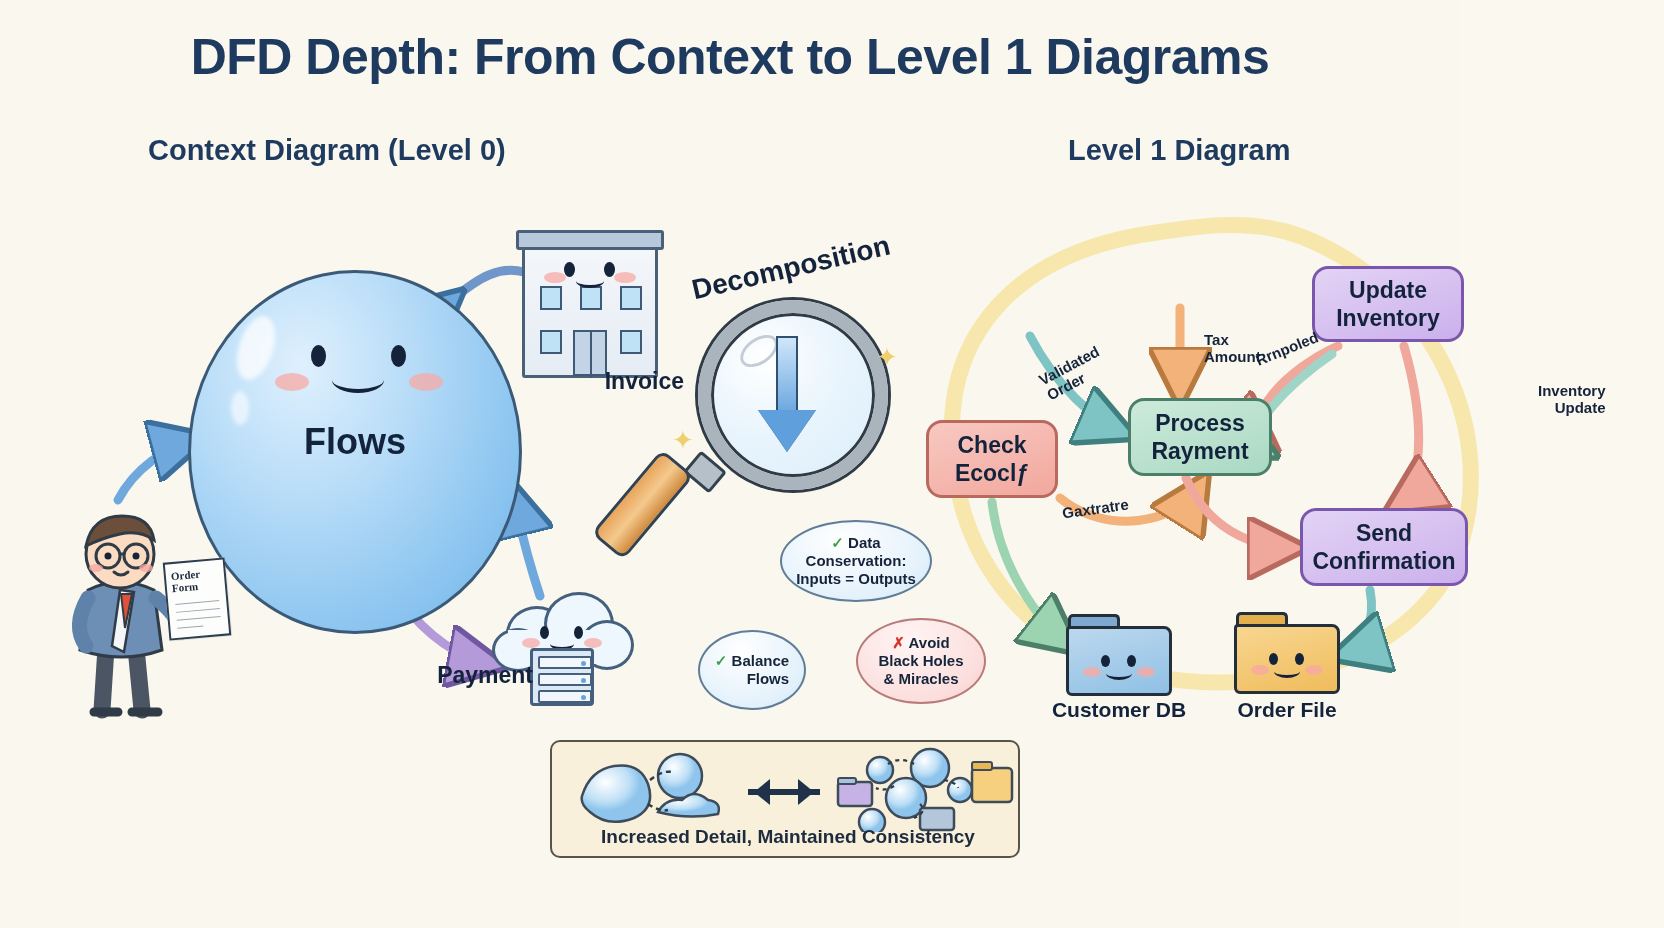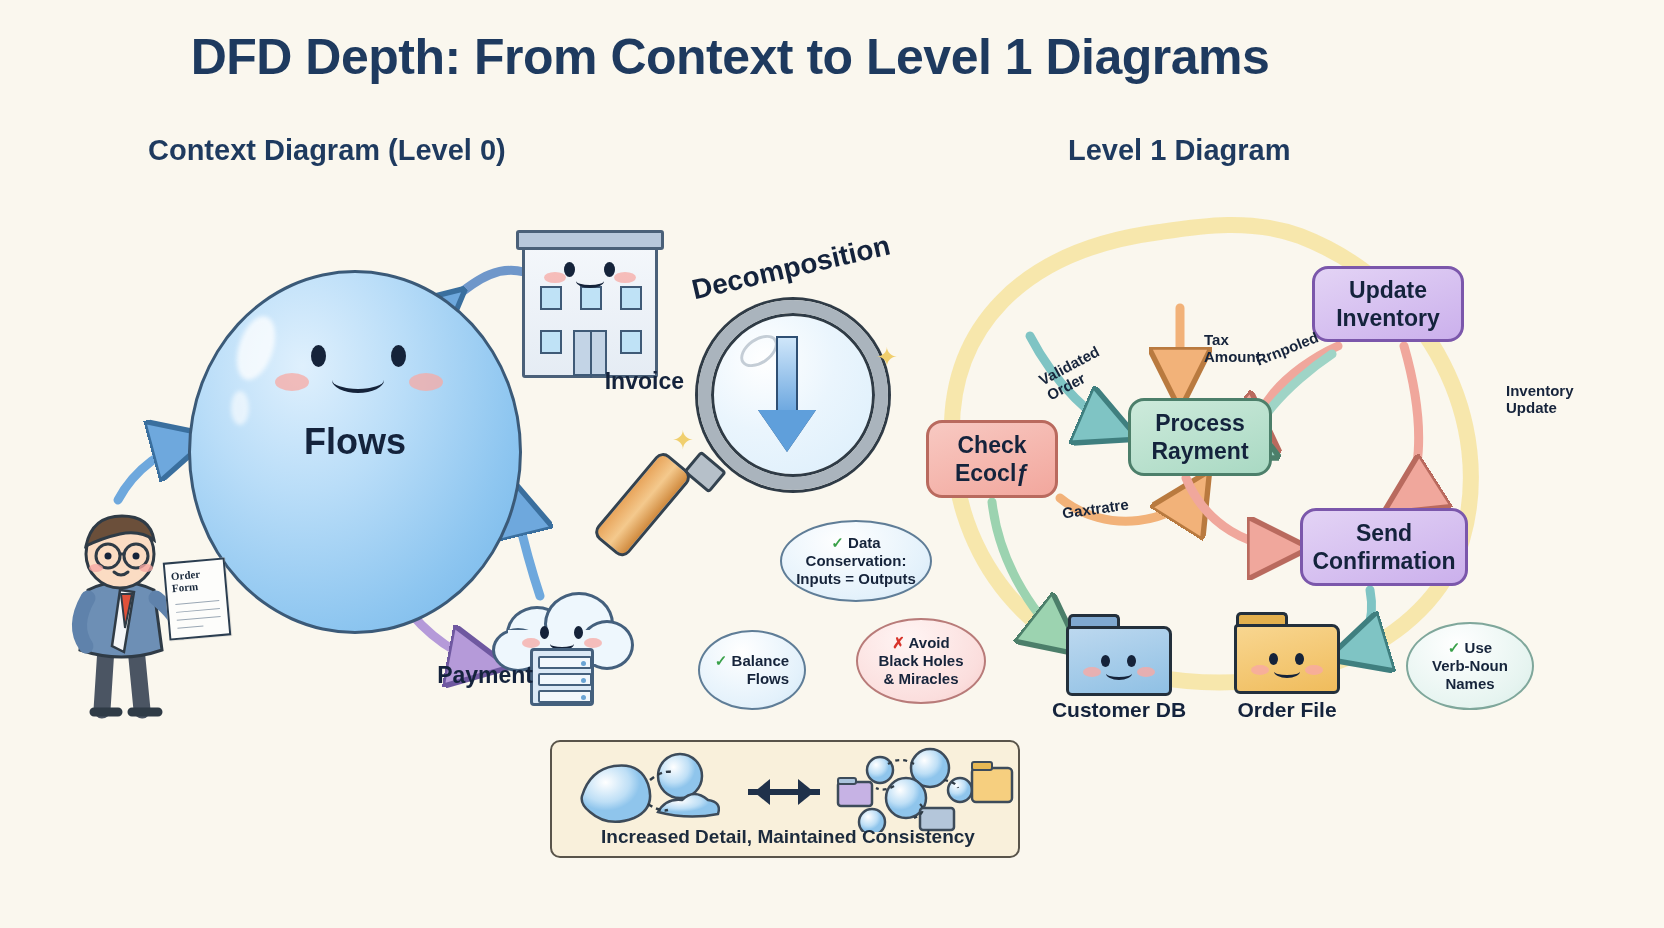--- a/index.html
+++ b/index.html
@@ -152,21 +152,21 @@
   #box-update   { left:1312px; top:266px; width:152px; height:76px; }
   #box-process  { left:1128px; top:398px; width:144px; height:78px; }
   #box-check    { left:926px; top:420px; width:132px; height:78px; }
   #box-send     { left:1300px; top:508px; width:168px; height:78px; }
 
   
   .flab { position:absolute; font-size:15px; font-weight:bold; color:#16243b; line-height:17px; }
   #fl-validated { left:1040px; top:356px; transform:rotate(-28deg); }
   #fl-tax       { left:1204px; top:322px;margin-top:9px; }
   #fl-approved  { left:1254px; top:340px; transform:rotate(-22deg); }
-  #fl-inventory { left:1506px; top:382px; }
+  #fl-inventory { left:1538px; top:382px;text-align:right; }
   #fl-generate  { left:1062px; top:500px; transform:rotate(-8deg); }
 
   
   .folder { position:absolute; width:106px; height:82px; }
   .fd-tab { position:absolute; left:2px; top:0; width:52px; height:14px; border-radius:5px 5px 0 0; border:3px solid #23303c; border-bottom:none; }
   .fd-body { position:absolute; left:0; top:12px; width:106px; height:70px; border-radius:4px 8px 6px 6px; border:3px solid #23303c; }
   #folder-cust { left:1066px; top:614px; }
   #folder-cust .fd-tab { background:#7fa8d0; }
   #folder-cust .fd-body { background:linear-gradient(165deg,#bcd8ef,#8fc0e4); }
   #folder-order { left:1234px; top:612px; }
@@ -371,28 +371,20 @@
     </div>
   </div>
   <div class="bubble bb-red" id="bub-avoid">
     <div>
       <span class="cross">✗</span>
       <span>Avoid</span><br>
       <span>Black Holes</span><br>
       <span>&amp; Miracles</span>
     </div>
   </div>
-  <div class="bubble bb-green" id="bub-verb">
-    <div>
-      <span class="tick">✓</span>
-      <span>Use</span><br>
-      <span>Verb-Noun</span><br>
-      <span>Names</span>
-    </div>
-  </div>
 
   <div class="proc p-purple" id="box-update">Update Inventory</div>
   <div class="proc p-green" id="box-process">Process Rayment</div>
   <div class="proc p-red" id="box-check">Check Ecoclƒ</div>
   <div class="proc p-purple" id="box-send">Send Confirmation</div>
 
   <div class="flab" id="fl-validated">
     <span>Validated</span><br><span>Order</span>
   </div>
   <div class="flab" id="fl-tax">

